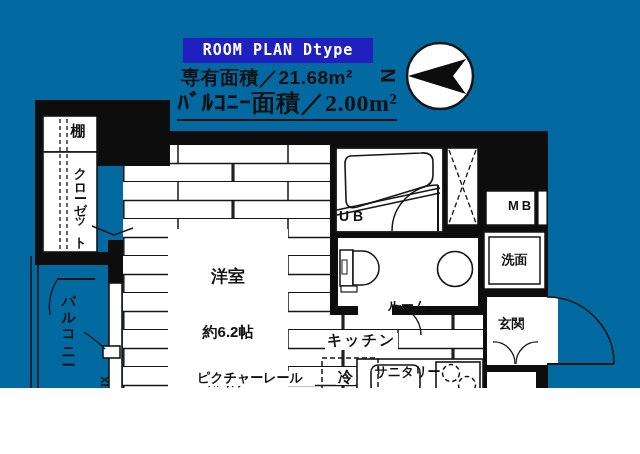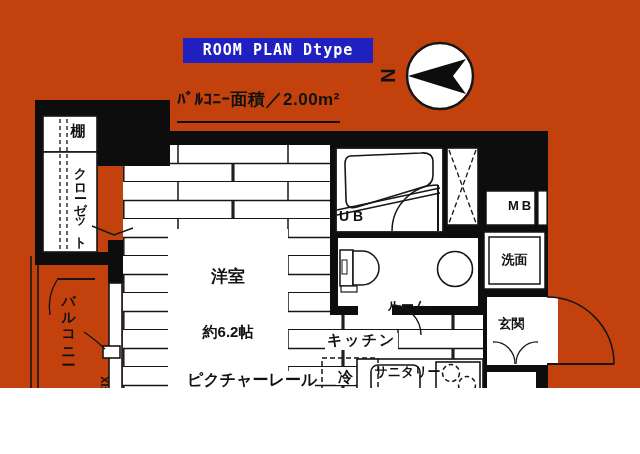--- a/index.html
+++ b/index.html
@@ -1,27 +1,27 @@
 <!DOCTYPE html>
 <html><head>
 <meta charset="utf-8">
 <style>
   html,body{margin:0;padding:0;background:#ffffff;}
-  #stage{position:relative;width:640px;height:388px;background:#c2410c;overflow:hidden;
+  #stage{position:relative;width:640px;height:388px;background:#0369a1;overflow:hidden;
          font-family:"Liberation Sans", sans-serif;color:#111;}
   #stage svg{position:absolute;left:0;top:0;}
   .lbl{position:absolute;font-weight:bold;color:#111;line-height:1.15;white-space:pre;}
   .center{text-align:center;}
   .vert{writing-mode:vertical-rl;text-orientation:upright;letter-spacing:2px;}
   .badge{position:absolute;left:183px;top:38px;width:190px;height:25px;
          background:#2020c0;color:#ffffff;font-family:"DejaVu Sans Mono", monospace;
          font-weight:bold;font-size:15px;line-height:25px;text-align:center;letter-spacing:1px;}
   .area1{left:181px;top:67px;font-size:19px;letter-spacing:0.5px;}
-  .area2{left:177px;top:90px;font-size:17px;letter-spacing:0.5px;
-         border-bottom:2.5px solid #111;padding-bottom:11px;}
+  .area2{left:177px;top:90px;font-size:24px;letter-spacing:0.5px;
+         border-bottom:2.5px solid #111;padding-bottom:1px;font-family:Liberation Serif, serif;}
   .room-block{left:168px;top:229px;width:120px;background:#fff;padding:1px 0;}
   .room-name{font-size:17px;}
   .room-size{font-size:15px;}
   .room-floor{font-size:12px;}
   .whitebg{background:#fff;padding:0 2px;}
 </style>
 </head>
 <body>
 
 <div id="stage">
@@ -130,20 +130,21 @@
       <path d="M547,297 A67,67 0 0 1 614,364" stroke-width="1.5"></path>
     </g>
 
     <g>
       <circle cx="440" cy="76" r="33" fill="#ffffff" stroke="#161616" stroke-width="2.5"></circle>
       <polygon points="408,76 466,59 453,76 466,94" fill="#0d0d0d"></polygon>
     </g>
   </svg>
 
   <div class="badge">ROOM PLAN   Dtype</div>
+  <div class="lbl area1">専有面積／21.68m²</div>
   <div class="lbl area2">ﾊﾞﾙｺﾆｰ面積／2.00m²</div>
 
   <div class="lbl" style="left:381px;top:64px;font-size:20px;transform:rotate(-90deg);">N</div>
 
   <div class="lbl center" style="left:63px;top:122px;width:30px;font-size:15px;">棚</div>
   <div class="lbl vert" style="left:72px;top:158px;font-size:13px;">クローゼット</div>
   <div class="lbl vert" style="left:61px;top:285px;font-size:14px;">バルコニー</div>
   <div class="lbl" style="left:88px;top:370px;width:34px;font-size:11px;transform:rotate(-90deg);">FIX</div>
 
   <div class="lbl center room-block">
@@ -160,15 +161,15 @@
     <div>ルーム</div>
     <div>サニタリー</div>
   </div>
 
   <div class="lbl whitebg" style="left:325px;top:333px;font-size:15px;letter-spacing:2px;font-family:Liberation Mono, monospace;">キッチン</div>
   <div class="lbl whitebg" style="left:336px;top:368px;font-size:15px;">冷</div>
 
   <div class="lbl center" style="left:487px;top:317px;width:49px;font-size:13px;">玄関</div>
   <div class="lbl center" style="left:485px;top:377px;width:53px;font-size:12px;margin-top:14px;">下足入</div>
 
-  <div class="lbl center whitebg" style="left:185px;top:371px;width:126px;font-size:16px;">ピクチャーレール</div>
+  <div class="lbl center whitebg" style="left:185px;top:371px;width:126px;font-size:13px;">ピクチャーレール</div>
 
 </div>
 
 </body></html>

